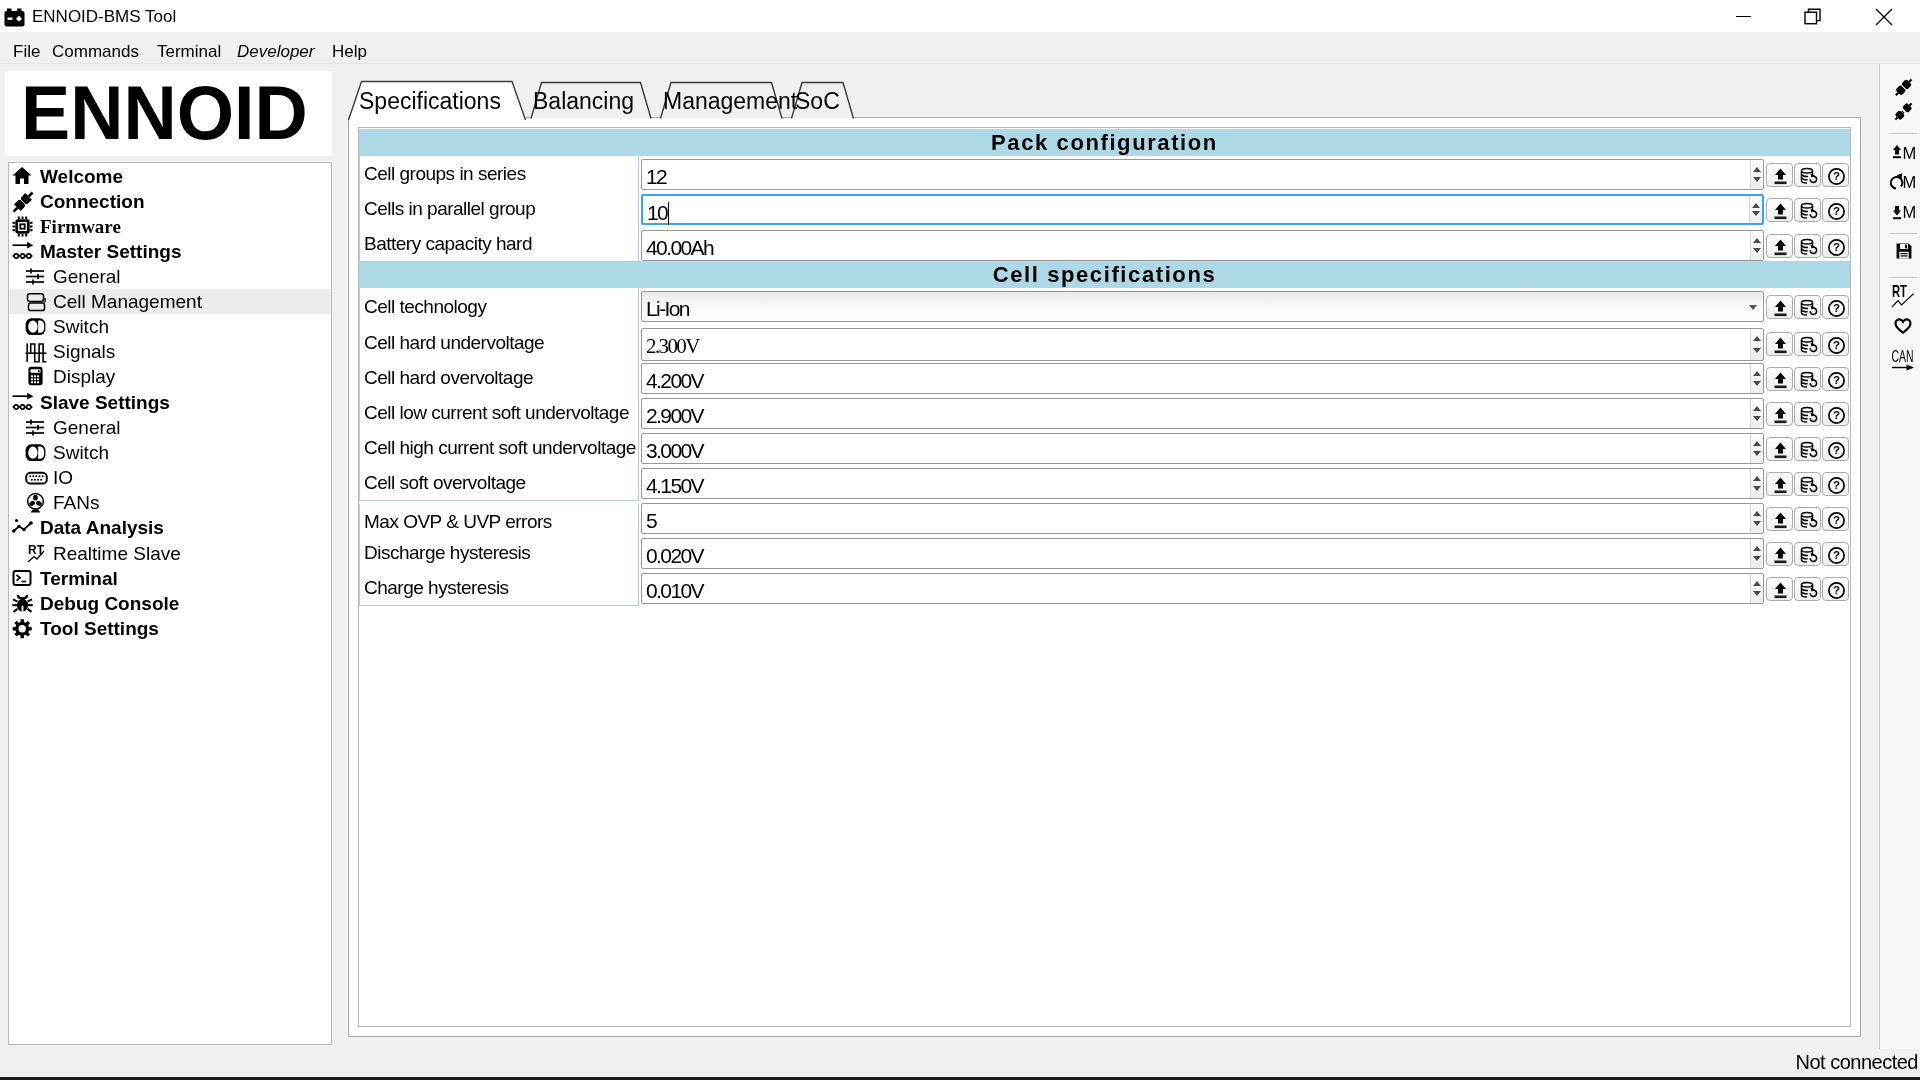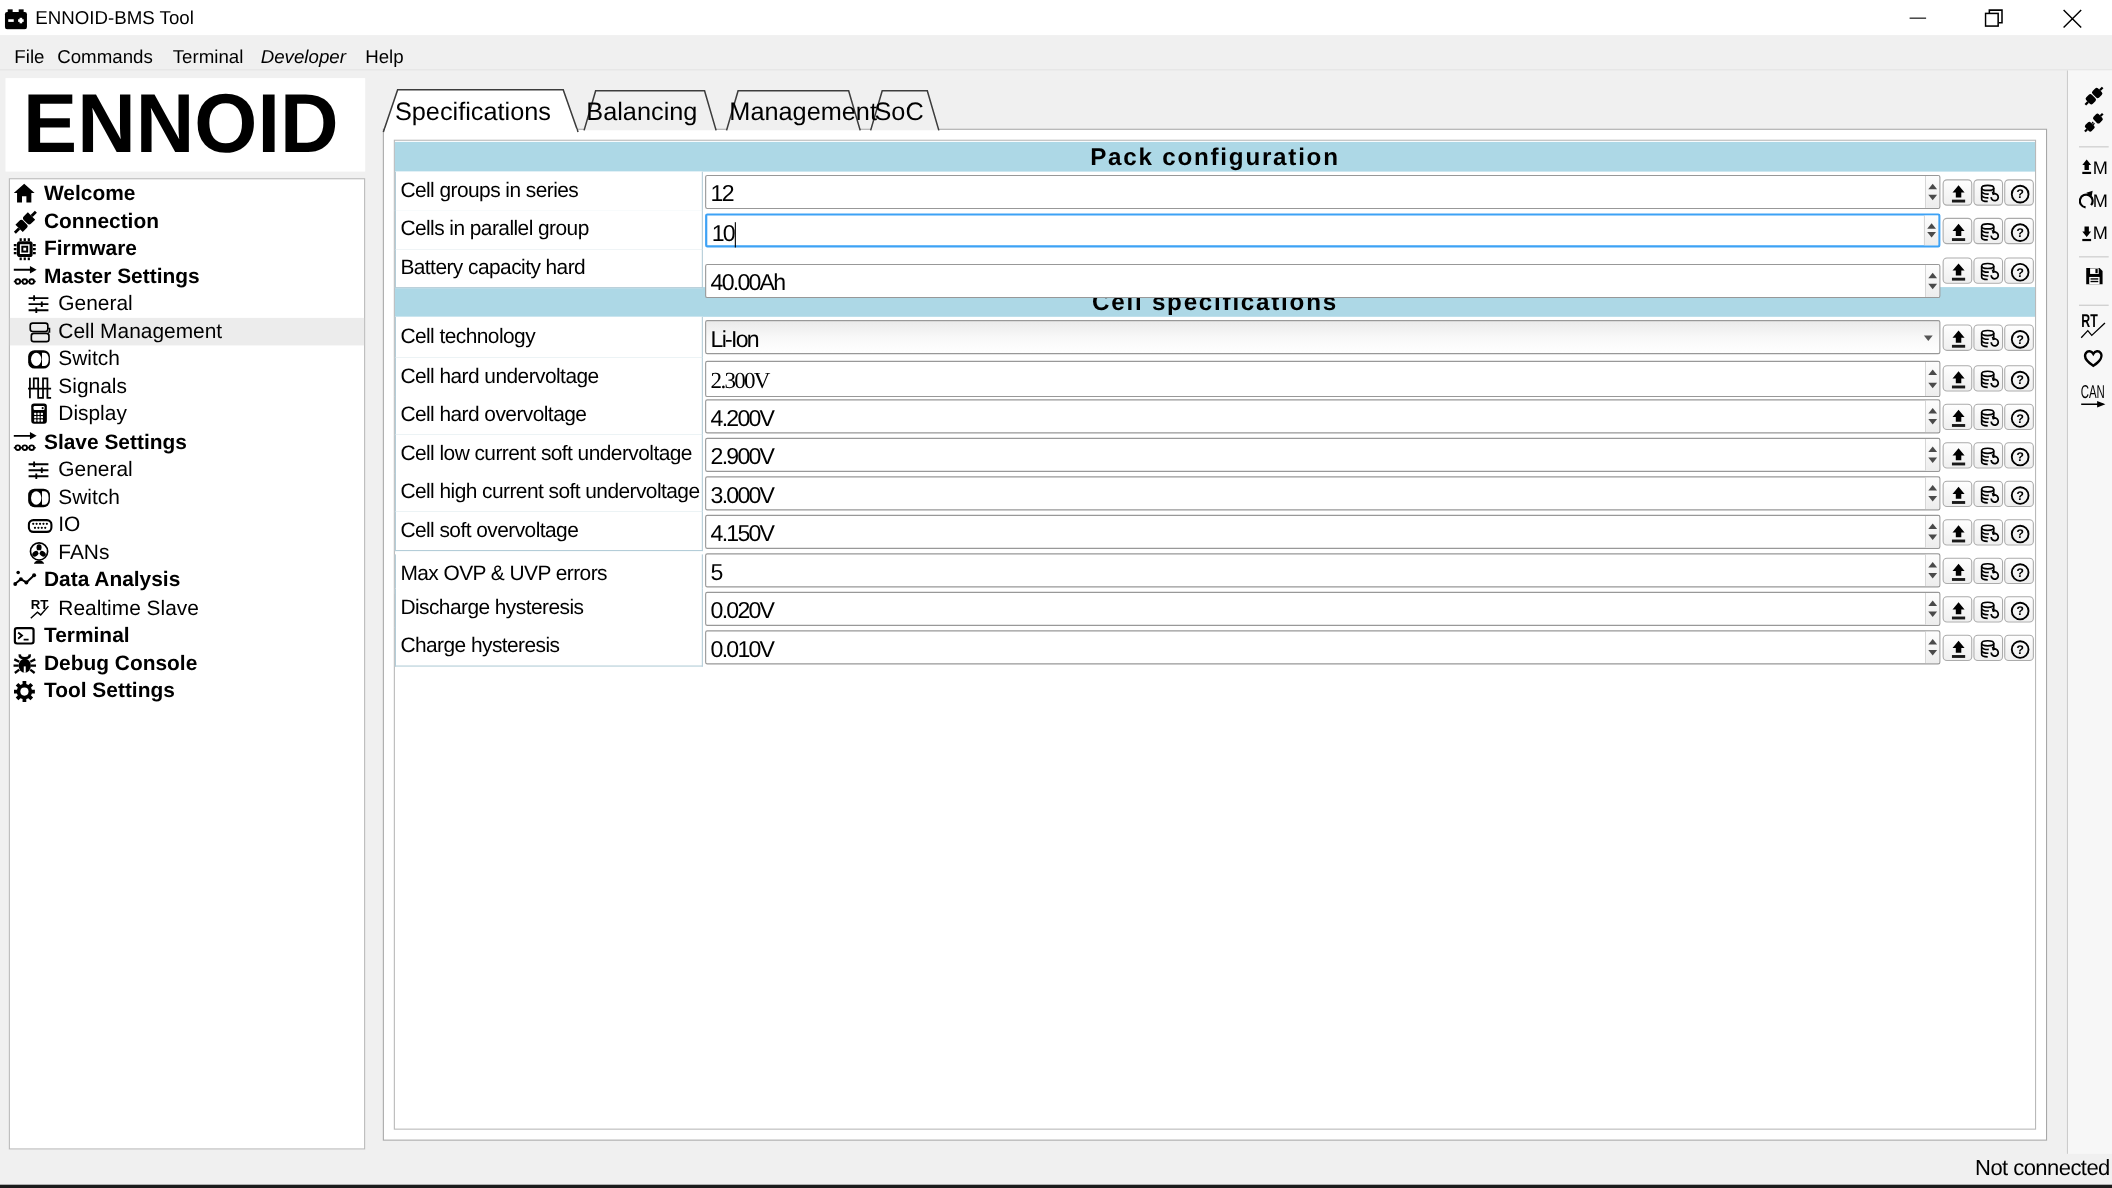--- a/index.html
+++ b/index.html
@@ -107,21 +107,21 @@
             <line x1="10.5" y1="18" x2="10.5" y2="20.5"></line>
             <line x1="14.2" y1="18" x2="14.2" y2="20.5"></line>
             <line x1="0.5" y1="6.8" x2="3" y2="6.8"></line>
             <line x1="0.5" y1="10.5" x2="3" y2="10.5"></line>
             <line x1="0.5" y1="14.2" x2="3" y2="14.2"></line>
             <line x1="18" y1="6.8" x2="20.5" y2="6.8"></line>
             <line x1="18" y1="10.5" x2="20.5" y2="10.5"></line>
             <line x1="18" y1="14.2" x2="20.5" y2="14.2"></line>
           </g>
         </svg></span>
-      <span class="tlab" style="left:31px;">Firmware</span>
+      <span class="tlab" style="left:31px;font-family:Liberation Serif, serif;">Firmware</span>
     </div>
 <div class="trow b" style="top:76px;">
       <span class="ticon" style="left:3px;"><svg width="22" height="20" viewBox="0 0 22 20">
           <line x1="0.5" y1="4.2" x2="17.5" y2="4.2" stroke="#000" stroke-width="1.7"></line>
           <path d="M15.2 0.8 L21.3 4.2 L15.2 7.6 Z" fill="#000"></path>
           <line x1="0.5" y1="15" x2="20.5" y2="15" stroke="#000" stroke-width="1.4"></line>
           <circle cx="4.2" cy="15" r="2.1" fill="#fff" stroke="#000" stroke-width="1.7"></circle>
           <circle cx="10.5" cy="15" r="2.1" fill="#fff" stroke="#000" stroke-width="1.7"></circle>
           <circle cx="16.8" cy="15" r="2.1" fill="#fff" stroke="#000" stroke-width="1.7"></circle>
         </svg></span>
@@ -444,21 +444,21 @@
     </div>
 <div class="btn" style="left:1822px; top:198px;">
       <svg width="19" height="19" viewBox="0 0 19 19">
         <circle cx="9.5" cy="9.5" r="7.6" fill="none" stroke="#000" stroke-width="1.7"></circle>
         <text x="9.5" y="13.4" text-anchor="middle" font-family="Liberation Sans" font-size="11.5" font-weight="700" fill="#000">?</text>
       </svg>
     </div>
 <div class="lcell" style="top:227px; height:35px; line-height:34px;">
       <span>Battery capacity hard</span>
     </div>
-<div class="inp" style="top:240px; height:31px;">
+<div class="inp" style="top:230px; height:31px;">
       <span class="val">40.00Ah</span>
       <span class="spin">
         <span class="up"></span>
         <span class="dn"></span>
       </span>
     </div>
 <div class="btn" style="left:1766px; top:234px;">
       <svg width="19" height="19" viewBox="0 0 19 19">
         <path d="M9.5 1.5 L15 8 H12 V12.5 H7 V8 H4 Z" fill="#000"></path>
         <rect x="3.5" y="14.5" width="12" height="2.6" fill="#1a1a1a"></rect>

